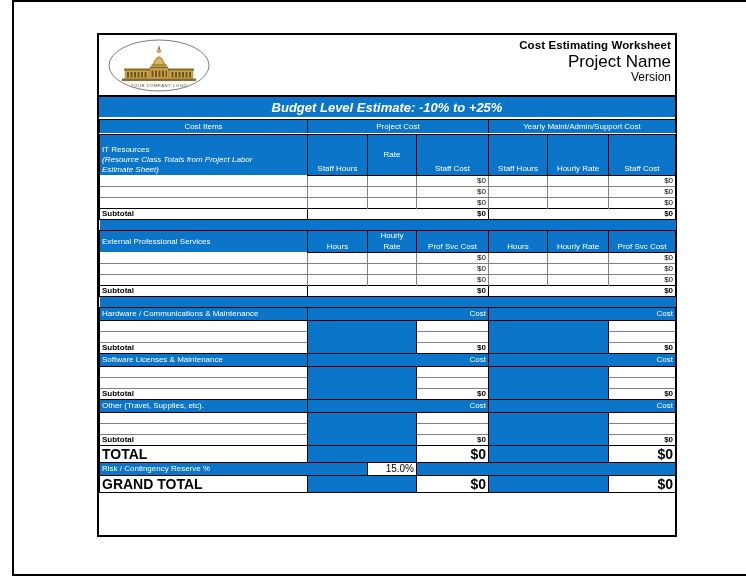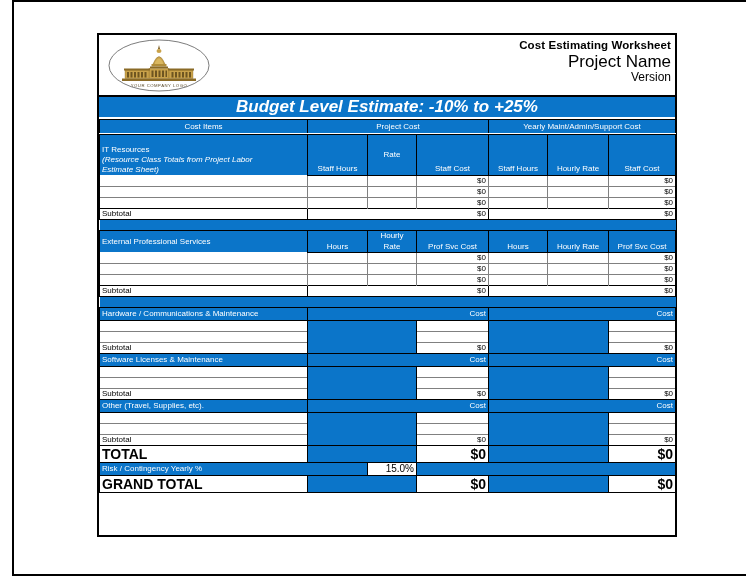--- a/index.html
+++ b/index.html
@@ -46,21 +46,21 @@
   .t2{font-size:17px;font-weight:normal;color:#000;}
   .t3{font-size:12px;color:#000;}
 
   
   .banner{
     height:22px;
     background:#0b75c9;
     color:#fff;
     font-style:italic;
     font-weight:bold;
-    font-size:17px;
+    font-size:13px;
     display:flex;align-items:center;justify-content:center;
     border-bottom:2px solid #fff;
     box-sizing:border-box;
   }
 
   
   table.grid{
     border-collapse:collapse;
     table-layout:fixed;
     width:576px;
@@ -84,21 +84,21 @@
   .lft{text-align:left;}
 
   .bt{border-top:1.5px solid #000;}
   .bb{border-bottom:1.5px solid #000;}
   .bl{border-left:1.5px solid #000;}
   .br{border-right:1.5px solid #000;}
   .tl{border-top:1px solid #808080;}
   .rl{border-right:1px solid #808080;}
   .sechdr{height:13px;}
   .datarow td{height:11px;}
-  .sub{font-weight:normal;font-size:8px;background:#fff;color:#000;}
+  .sub{font-weight:bold;font-size:8px;background:#fff;color:#000;}
   .gap{height:4px;background:#0b75c9;}
   .tot{font-weight:bold;font-size:14px;}
   .pctcell{background:#fff;color:#000;text-align:right;font-size:10px;font-weight:normal;}
 </style>
 </head>
 <body>
 
 <div id="page">
   <div id="sheet">
 
@@ -370,21 +370,21 @@
 
         <tr class="datarow" style="height:13px">
           <td class="tot lft white bl br bt bb">TOTAL</td>
           <td class="blue-plain br bt bb" colspan="2"></td>
           <td class="tot rgt white br bt bb">$0</td>
           <td class="blue-plain br bt bb" colspan="2"></td>
           <td class="tot rgt white br bt bb">$0</td>
         </tr>
 
         <tr class="datarow" style="height:13px">
-          <td class="blue lft bl br bb" colspan="2">Risk / Contingency Yearly %</td>
+          <td class="blue lft bl br bb" colspan="2">Risk / Contingency Reserve %</td>
           <td class="pctcell br bb">15.0%</td>
           <td class="blue-plain br bb" colspan="4"></td>
         </tr>
 
         <tr class="datarow" style="height:13px">
           <td class="tot lft white bl br bb">GRAND TOTAL</td>
           <td class="blue-plain br bb" colspan="2"></td>
           <td class="tot rgt white br bb">$0</td>
           <td class="blue-plain br bb" colspan="2"></td>
           <td class="tot rgt white br bb">$0</td>

